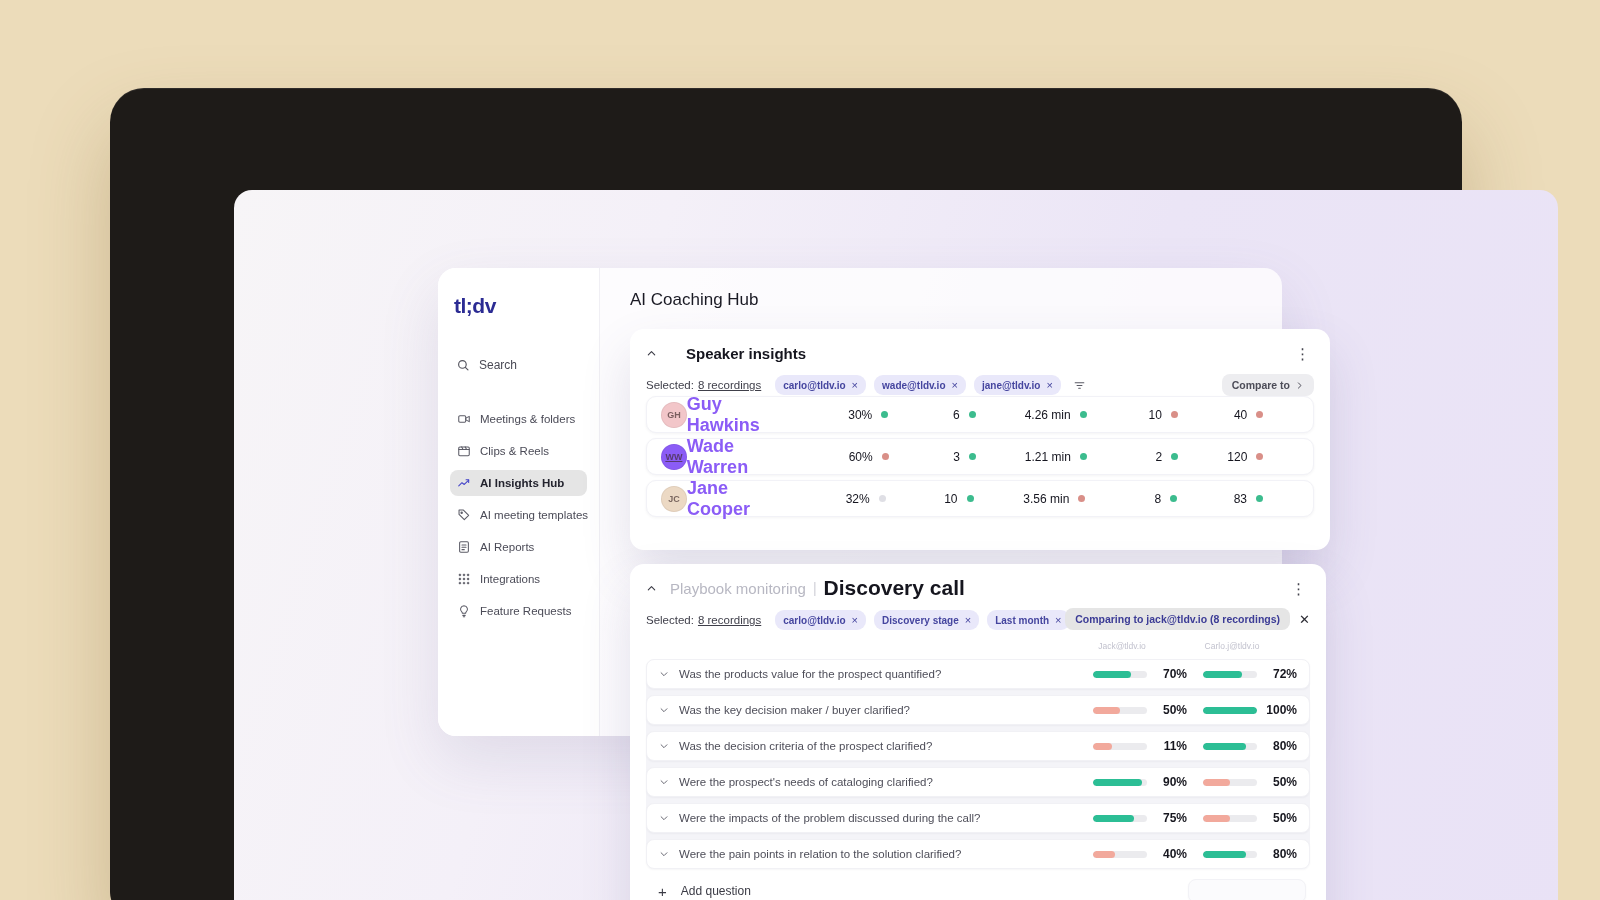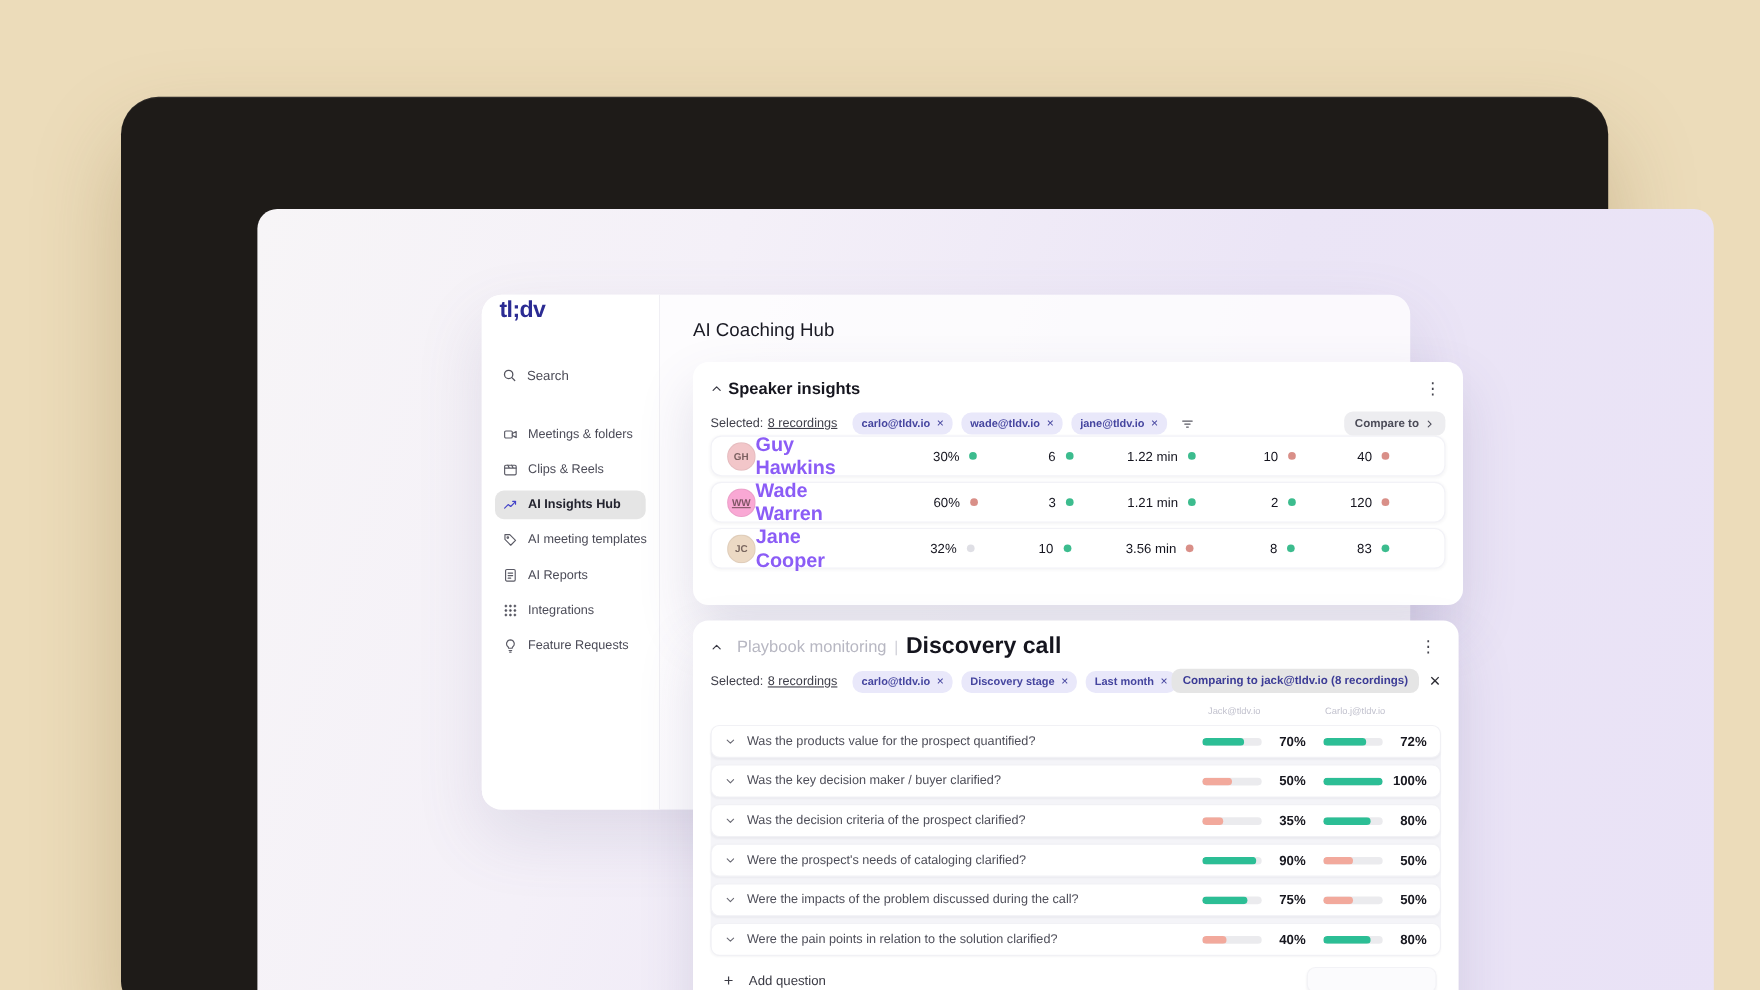--- a/index.html
+++ b/index.html
@@ -13,21 +13,21 @@
   .screen { position:absolute; left:124px; top:102px; width:1324px; height:782px;
     border-radius:18px; overflow:hidden;
     background:linear-gradient(108deg,#f7f5f7 0%,#f4f0f8 28%,#ebe5f6 60%,#e9e2f6 100%); }
 
   
   .app-base { position:absolute; left:204px; top:78px; width:844px; height:468px;
     background:rgba(255,255,255,.78); border-radius:18px;
     box-shadow:0 24px 60px rgba(100,90,140,.14); }
   .sidebar { position:absolute; left:0; top:0; width:162px; height:100%;
     background:#ffffff; border-radius:18px 0 0 18px; border-right:1px solid #f0eff4;
-    padding:2px 12px; }
+    padding:26px 12px; }
   .logo { font-size:21px; font-weight:800; letter-spacing:-.5px; color:#2b2b93; padding-left:4px; }
   .search-row { display:flex; align-items:center; gap:9px; margin-top:40px; padding-left:6px;
     color:#4a4a55; font-size:12px; cursor:pointer; }
   .search-row svg { stroke:#55555f; }
   .side-nav { display:flex; flex-direction:column; gap:6px; margin-top:34px; }
   .nav-item { display:flex; align-items:center; gap:9px; height:26px; padding:0 7px;
     border-radius:8px; color:#4b4b57; font-size:11.5px; cursor:pointer; white-space:nowrap; }
   .nav-item svg { stroke:#5b5b66; flex:0 0 auto; }
   .nav-item.active { background:#e5e5e5; color:#23232e; font-weight:700; }
   .nav-item.active svg { stroke:#4343c8; }
@@ -40,21 +40,21 @@
     box-shadow:0 24px 50px rgba(90,80,130,.16); padding:12px 16px; }
   .panel::after { content:""; position:absolute; left:10px; right:10px; bottom:-7px; height:16px;
     background:rgba(255,255,255,.6); border-radius:0 0 12px 12px; z-index:-1;
     box-shadow:0 12px 22px rgba(90,80,130,.10); }
   .panel-speaker { left:396px; top:139px; width:700px; height:221px; }
   .panel-playbook { left:396px; top:374px; width:696px; height:370px; }
 
   .panel-head { display:flex; align-items:center; height:24px; }
   .collapse { width:16px; display:flex; align-items:center; cursor:pointer; }
   .collapse svg { stroke:#3a3a45; }
-  .panel-title { font-size:15px; font-weight:700; color:#15151e; margin-left:0; }
+  .panel-title { font-size:15px; font-weight:700; color:#15151e; margin-left:24px; }
   .panel-title-muted { font-size:15px; font-weight:500; color:#b7b7c2; margin-left:8px; }
   .title-sep { color:#d0d0d8; font-size:14px; margin:0 7px; }
   .panel-title-strong { font-size:21px; font-weight:700; color:#15151e; }
   .kebab { margin-left:auto; color:#44444e; font-size:15px; letter-spacing:0; cursor:pointer;
     line-height:1; padding:2px 4px; }
 
   .filter-row { display:flex; align-items:center; margin-top:9px; height:22px; }
   .sel-label { font-size:11.5px; color:#3f3f4a; }
   .sel-link { font-size:11.5px; color:#3f3f4a; text-decoration:underline; margin-left:4px; cursor:pointer; }
   .chips { display:flex; align-items:center; gap:8px; margin-left:14px; }
@@ -262,37 +262,37 @@
           </div>
           <div class="c-val w-talk">
               <span class="num">30%</span>
               <span class="dot" style="background: rgb(60, 188, 142);"></span>
             </div>
           <div class="c-val w-q">
               <span class="num">6</span>
               <span class="dot" style="background: rgb(60, 188, 142);"></span>
             </div>
           <div class="c-val w-mono">
-              <span class="num">1.22 min</span>
+              <span class="num">4.26 min</span>
               <span class="dot" style="background: rgb(60, 188, 142);"></span>
             </div>
           <div class="c-val w-fill">
               <span class="num">10</span>
               <span class="dot" style="background: rgb(217, 143, 136);"></span>
             </div>
           <div class="c-val w-wpm">
               <span class="num">40</span>
               <span class="dot" style="background: rgb(217, 143, 136);"></span>
             </div>
           <div class="w-spacer"></div>
         </div>
 
         <div class="s-row">
           <div class="c-name">
-            <div class="avatar" style="background: #f9a8d4; text-decoration: underline;">WW</div>
+            <div class="avatar" style="background: #8b5cf6; text-decoration: underline;">WW</div>
             <span class="s-name">Wade Warren</span>
           </div>
           <div class="c-val w-talk">
               <span class="num">60%</span>
               <span class="dot" style="background: rgb(217, 143, 136);"></span>
             </div>
           <div class="c-val w-q">
               <span class="num">3</span>
               <span class="dot" style="background: rgb(60, 188, 142);"></span>
             </div>
@@ -440,21 +440,21 @@
               <svg width="10" height="10" viewBox="0 0 24 24" fill="none" stroke-width="2.4" stroke-linecap="round" stroke-linejoin="round">
                 <path d="M5 9l7 7 7-7"></path>
               </svg>
             </span>
           <span class="q-text">Was the decision criteria of the prospect clarified?</span>
           <div class="q-bars">
             <div class="bar-cell">
                 <div class="bar-track">
                   <div class="bar-fill" style="width: 35%; background: rgb(242, 169, 156);"></div>
                 </div>
-                <span class="pct">35%</span>
+                <span class="pct">11%</span>
               </div>
             <div class="bar-cell">
                 <div class="bar-track">
                   <div class="bar-fill" style="width: 80%; background: rgb(44, 190, 149);"></div>
                 </div>
                 <span class="pct">80%</span>
               </div>
           </div>
         </div>
 

